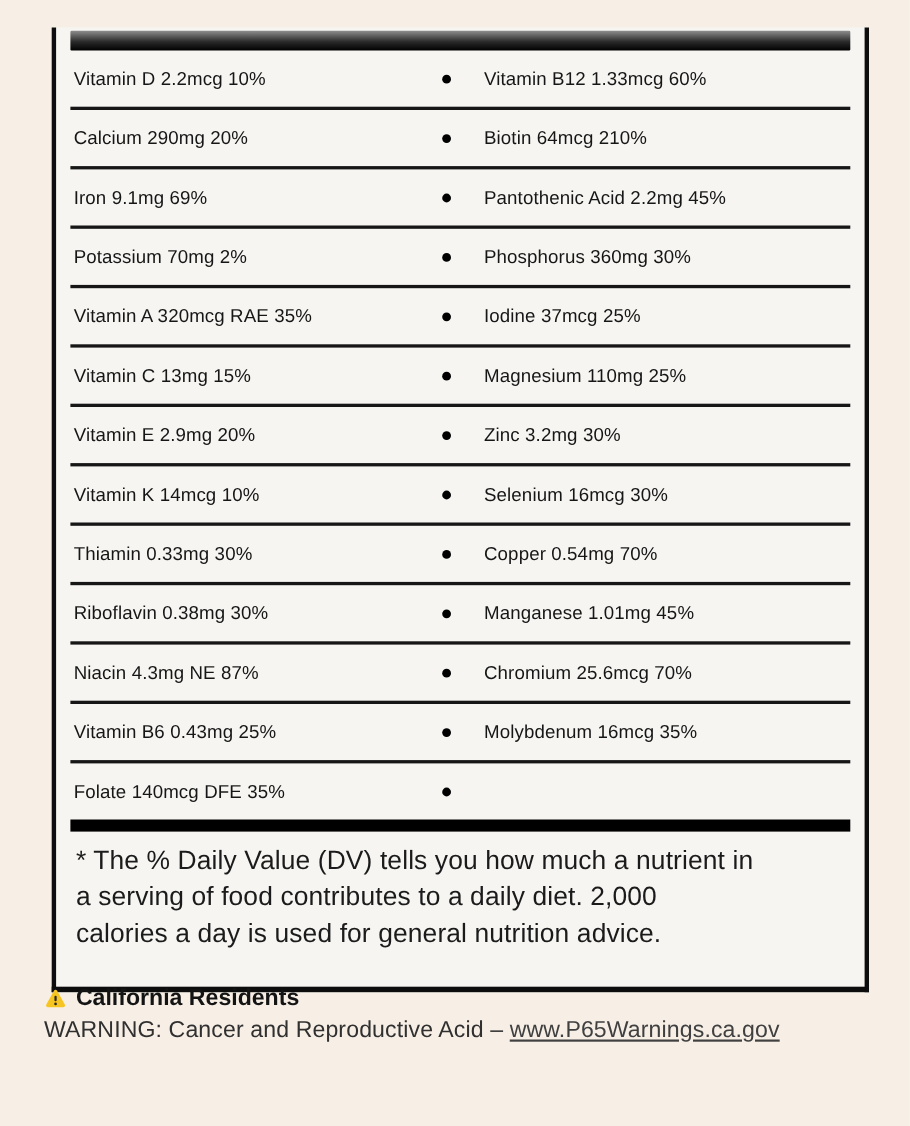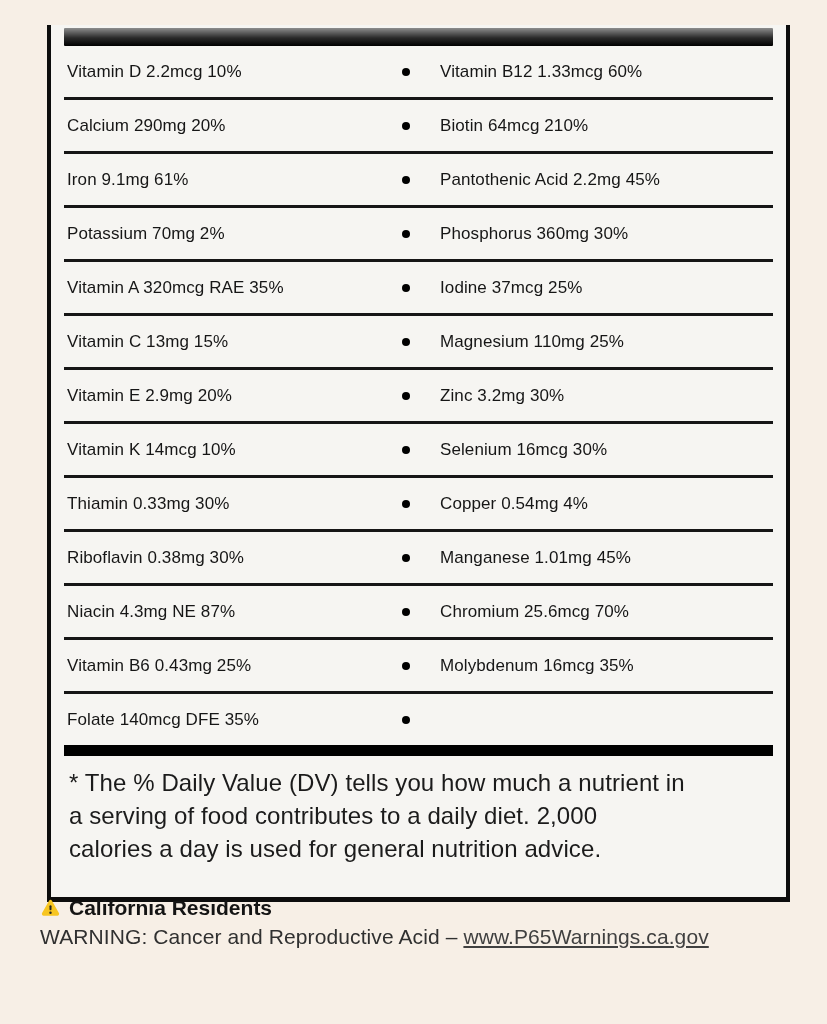--- a/index.html
+++ b/index.html
@@ -110,21 +110,21 @@
     <span class="cell-right">Vitamin B12 1.33mcg 60%</span>
   </div>
 
   <div class="nutrient-row">
     <span class="cell-left">Calcium 290mg 20%</span>
     <span class="bullet"></span>
     <span class="cell-right">Biotin 64mcg 210%</span>
   </div>
 
   <div class="nutrient-row">
-    <span class="cell-left">Iron 9.1mg 61%</span>
+    <span class="cell-left">Iron 9.1mg 69%</span>
     <span class="bullet"></span>
     <span class="cell-right">Pantothenic Acid 2.2mg 45%</span>
   </div>
 
   <div class="nutrient-row">
     <span class="cell-left">Potassium 70mg 2%</span>
     <span class="bullet"></span>
     <span class="cell-right">Phosphorus 360mg 30%</span>
   </div>
 
@@ -148,21 +148,21 @@
 
   <div class="nutrient-row">
     <span class="cell-left">Vitamin K 14mcg 10%</span>
     <span class="bullet"></span>
     <span class="cell-right">Selenium 16mcg 30%</span>
   </div>
 
   <div class="nutrient-row">
     <span class="cell-left">Thiamin 0.33mg 30%</span>
     <span class="bullet"></span>
-    <span class="cell-right">Copper 0.54mg 4%</span>
+    <span class="cell-right">Copper 0.54mg 70%</span>
   </div>
 
   <div class="nutrient-row">
     <span class="cell-left">Riboflavin 0.38mg 30%</span>
     <span class="bullet"></span>
     <span class="cell-right">Manganese 1.01mg 45%</span>
   </div>
 
   <div class="nutrient-row">
     <span class="cell-left">Niacin 4.3mg NE 87%</span>

